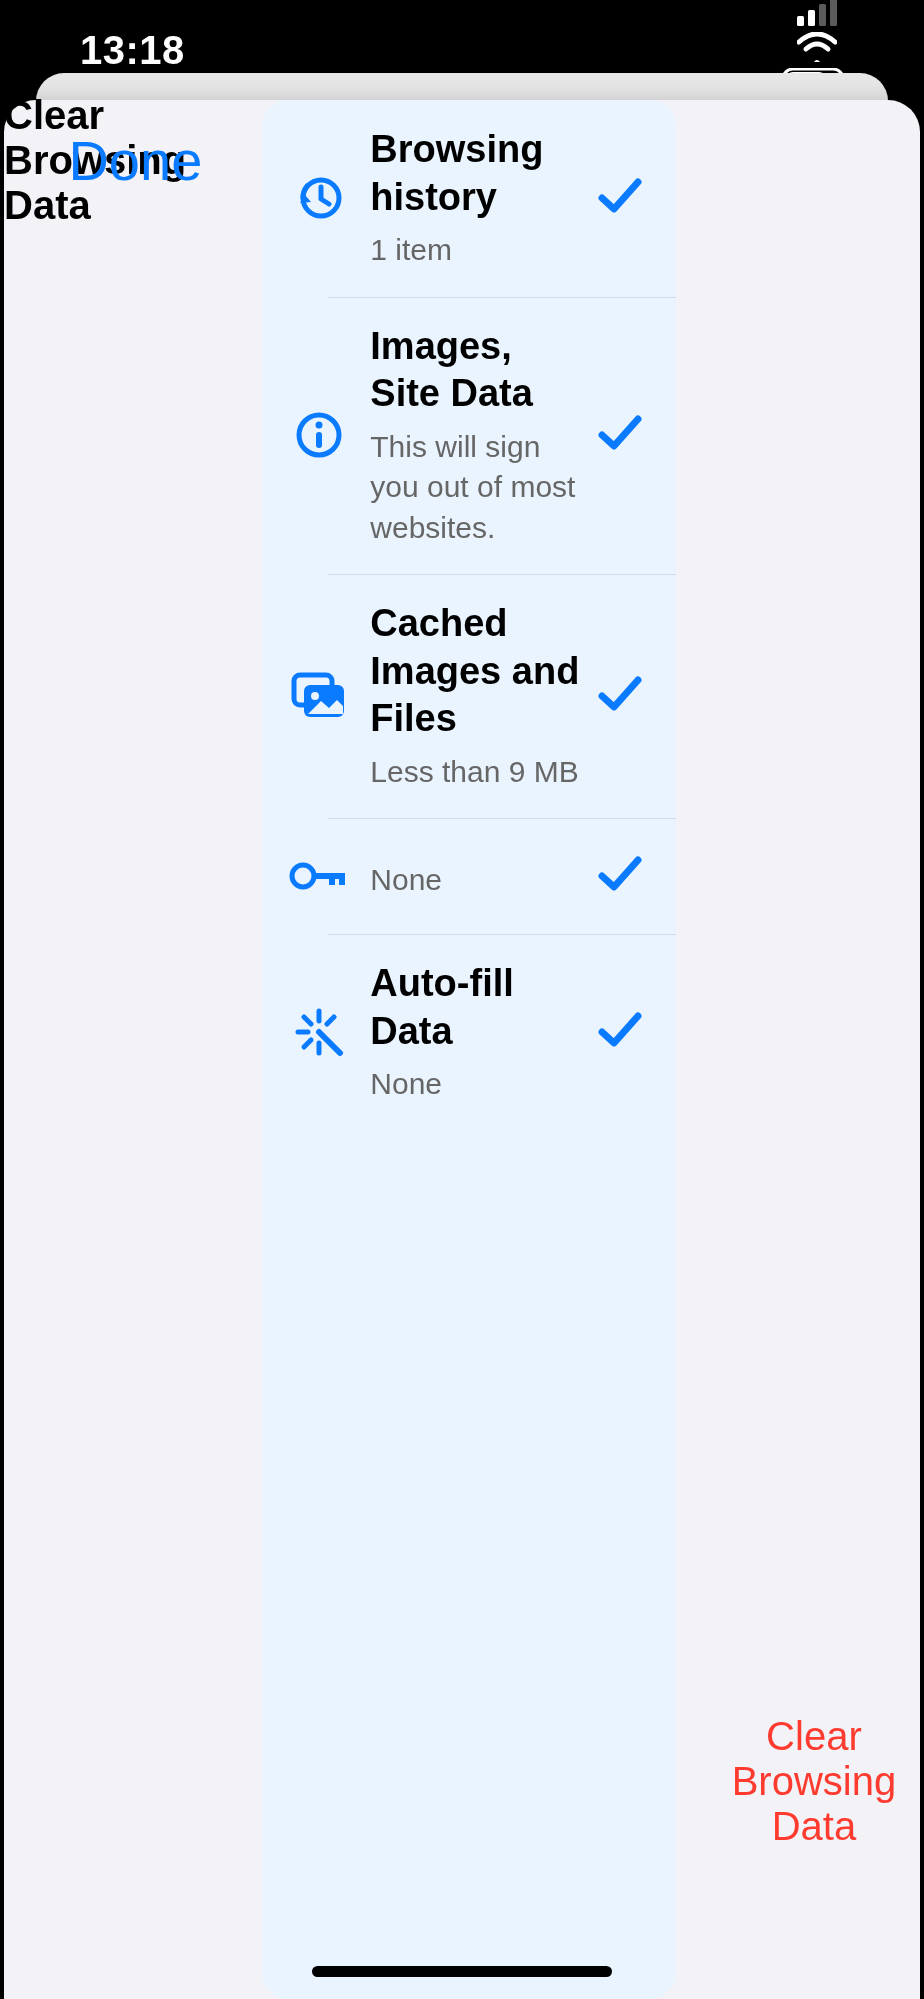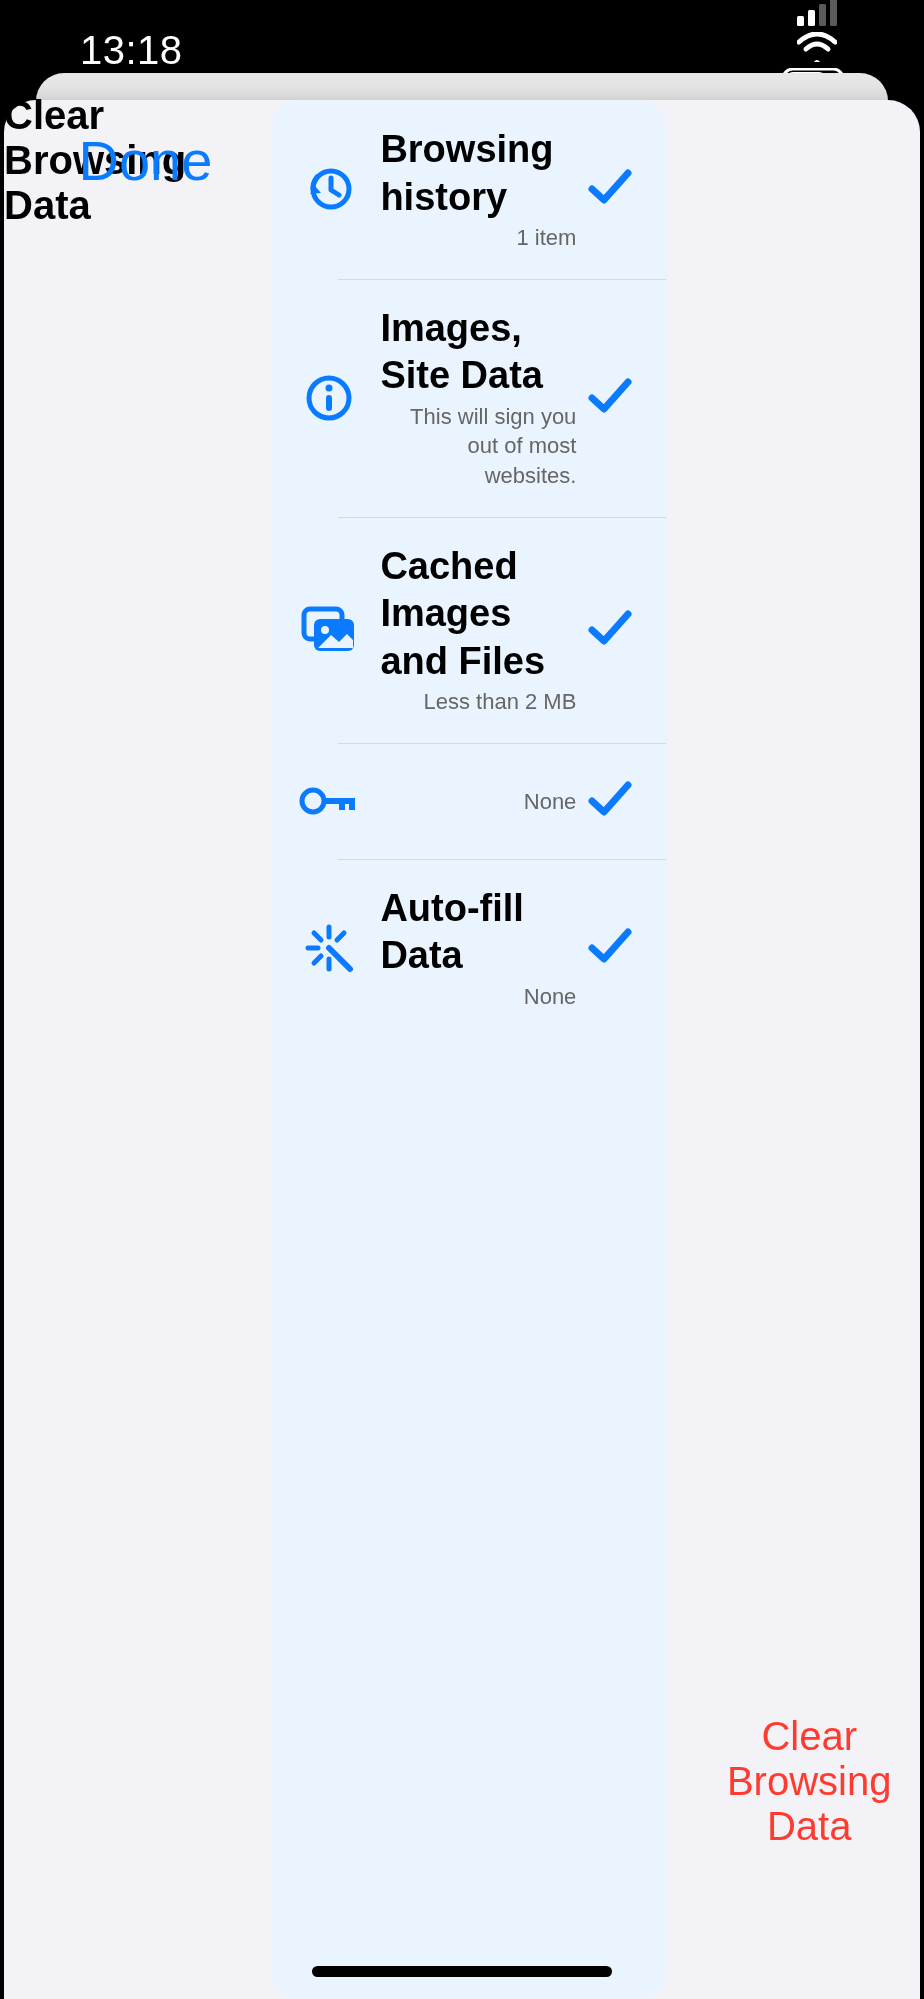--- a/index.html
+++ b/index.html
@@ -16,21 +16,21 @@
       height: 100px;
       width: 100%;
       display: flex;
       align-items: center;
       justify-content: space-between;
       padding: 0 72px 0 80px;
       color: #fff;
     }
     .status-time {
       font-size: 40px;
-      font-weight: 400;
+      font-weight: 700;
       letter-spacing: 0.5px;
     }
     .status-right {
       display: flex;
       align-items: center;
       gap: 6px;
       flex-direction: column;
     }
     .status-right svg { display:block; }
 
@@ -149,25 +149,24 @@
       padding-left: 16px;
       padding-right: 12px;
     }
     .dt-title {
       font-size: 38px;
       color: #000;
       font-weight: 700;
       line-height: 1.25;
     }
     .dt-sub {
-      font-size: 22px;
+      font-size: 30px;
       color: #666;
       line-height: 1.35;
-      margin-top: 2px;
-      text-align: right;
+      margin-top: 9px;
     }
     .dt-check {
       color: #0a7aff;
       flex-shrink: 0;
       padding-right: 4px;
     }
 
     .clear-btn-wrap {
       margin-top: auto;
       padding-bottom: 150px;
@@ -287,21 +286,21 @@
         <span class="dt-icon">
           <svg width="56" height="48" viewBox="0 0 56 48" fill="none">
             <rect x="3" y="3" width="38" height="30" rx="6" stroke="#0a7aff" stroke-width="5"></rect>
             <rect x="13" y="13" width="40" height="32" rx="6" fill="#0a7aff"></rect>
             <circle cx="24" cy="24" r="4" fill="#eaf4ff"></circle>
             <path d="M17 42 L30 29 L38 36 L46 28 L52 34 V42 Z" fill="#eaf4ff"></path>
           </svg>
         </span>
         <div class="dt-text">
           <div class="dt-title">Cached Images and Files</div>
-          <div class="dt-sub">Less than 2 MB</div>
+          <div class="dt-sub">Less than 9 MB</div>
         </div>
         <span class="dt-check">
           <svg width="44" height="40" viewBox="0 0 44 40">
               <path d="M4 22 L16 33 L40 6" stroke="#0a7aff" stroke-width="7" stroke-linecap="round" stroke-linejoin="round" fill="none"></path>
             </svg>
         </span>
       </div>
 
       <div class="dt-row">
         <span class="dt-icon">

